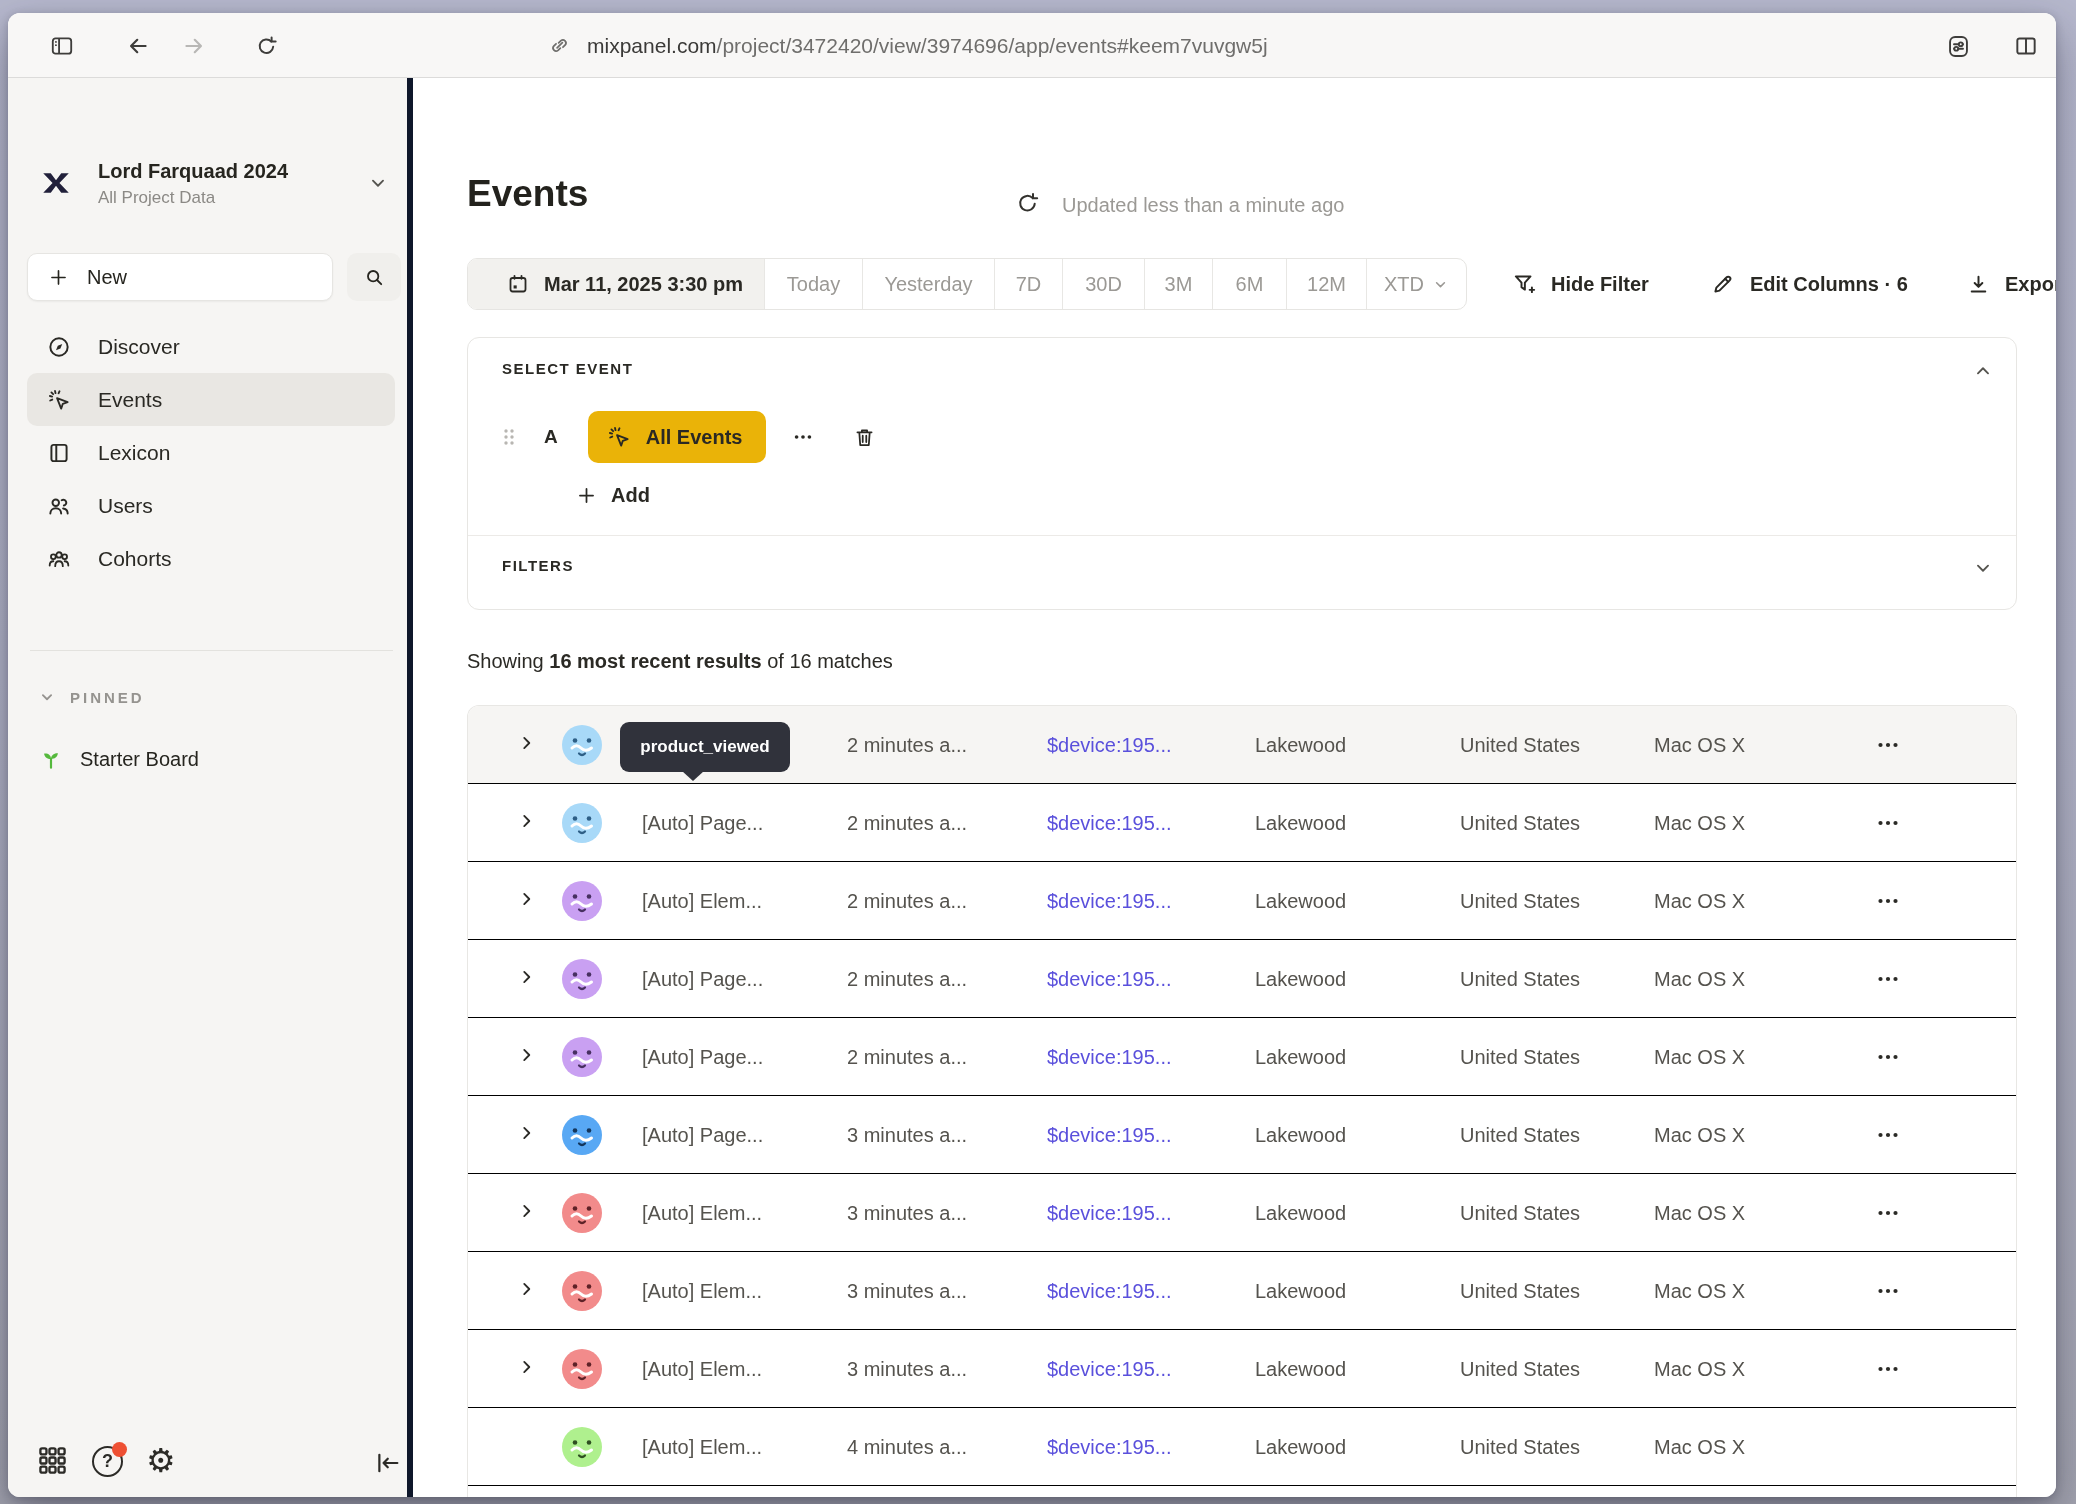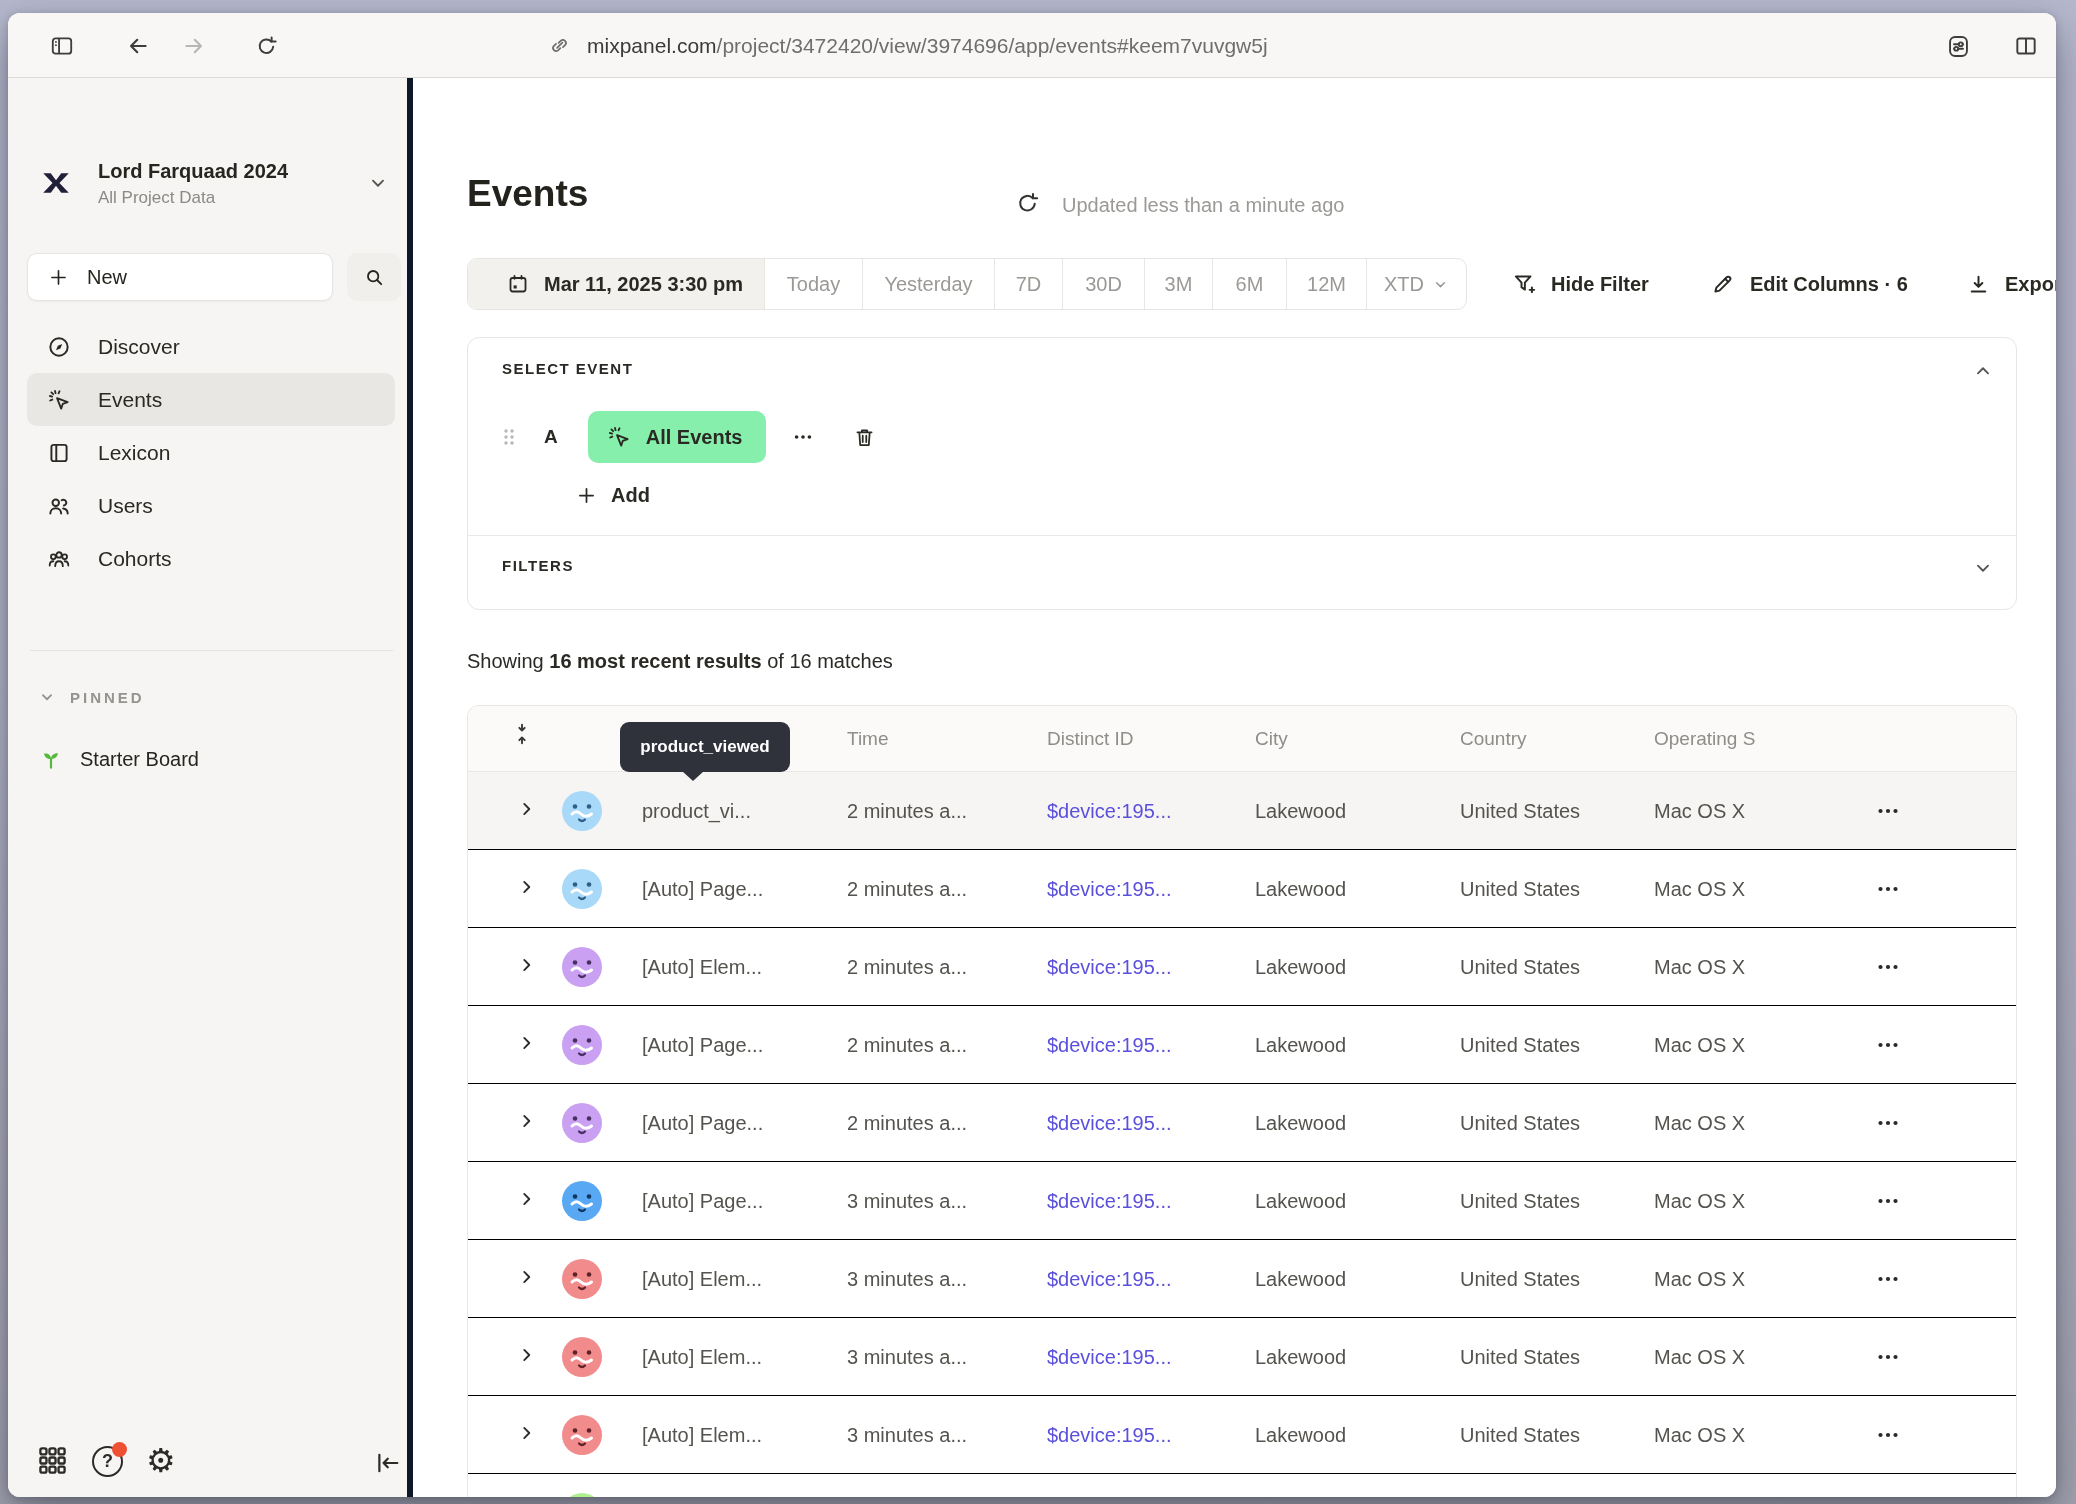--- a/index.html
+++ b/index.html
@@ -92,21 +92,21 @@
 
   
   .qb-card { position:absolute; left:53px; top:259px; width:1550px; height:273px;
     border:1px solid #e7e6e3; border-radius:12px; background:#fff; }
   .qb-section-label { font-size:15px; font-weight:700; letter-spacing:1.5px; color:#2a2924; }
   .qb-select-label { position:absolute; left:34px; top:22px; }
   .qb-chev-up { position:absolute; right:22px; top:22px; color:#55544f; }
   .event-row { position:absolute; left:34px; top:73px; height:52px; display:flex; align-items:center; }
   .drag-handle { color:#b8b6b2; margin-right:28px; }
   .row-letter { font-size:19px; font-weight:600; color:#2a2924; margin-right:30px; }
-  .event-pill { height:52px; background:#86efac; border-radius:10px; display:flex;
+  .event-pill { height:52px; background:#eab308; border-radius:10px; display:flex;
     align-items:center; padding:0 24px 0 18px; gap:14px; font-size:20px; font-weight:600;
     color:#2a2924; cursor:pointer; }
   .pill-more { margin-left:26px; color:#2a2924; cursor:pointer; }
   .pill-trash { margin-left:38px; color:#2a2924; cursor:pointer; }
   .add-btn { position:absolute; left:108px; top:146px; display:flex; align-items:center;
     gap:14px; font-size:20px; font-weight:600; color:#2a2924; cursor:pointer; }
   .qb-divider { position:absolute; left:0; right:0; top:197px; height:1px; background:#eceae7; }
   .qb-filters-label { position:absolute; left:34px; top:219px; }
   .qb-chev-down { position:absolute; right:22px; top:219px; color:#55544f; }
 
@@ -473,32 +473,20 @@
       <span class="qb-chev-down">
         <svg width="22" height="22" viewBox="0 0 24 24" fill="none" stroke="currentColor" stroke-width="2" stroke-linecap="round" stroke-linejoin="round">
             <path d="M6.5 9.5 12 15l5.5-5.5"></path>
           </svg>
       </span>
     </div>
 
     <div class="results-line"><span>Showing </span><b>16 most recent results</b><span> of 16 matches</span></div>
 
     <div class="table-card">
-      <div class="thead">
-        <span class="collapse-ic">
-          <svg width="24" height="24" viewBox="0 0 24 24" fill="none" stroke="currentColor" stroke-width="1.9" stroke-linecap="round" stroke-linejoin="round">
-            <path d="M12 2.8v5.4M9.3 5.8 12 8.5l2.7-2.7M12 21.2v-5.4M9.3 18.2 12 15.5l2.7 2.7"></path>
-          </svg>
-        </span>
-        <span class="th h-time">Time</span>
-        <span class="th h-did">Distinct ID</span>
-        <span class="th h-city">City</span>
-        <span class="th h-country">Country</span>
-        <span class="th h-os">Operating S</span>
-      </div>
 
       <div class="tooltip">
         <span class="tooltip-text">product_viewed</span>
         <span class="tooltip-arrow"></span>
       </div>
 
       <div>
           <div class="trow hl">
     <span class="row-chevron">
       <svg width="22" height="22" viewBox="0 0 24 24" fill="none" stroke="currentColor" stroke-width="2" stroke-linecap="round" stroke-linejoin="round">

